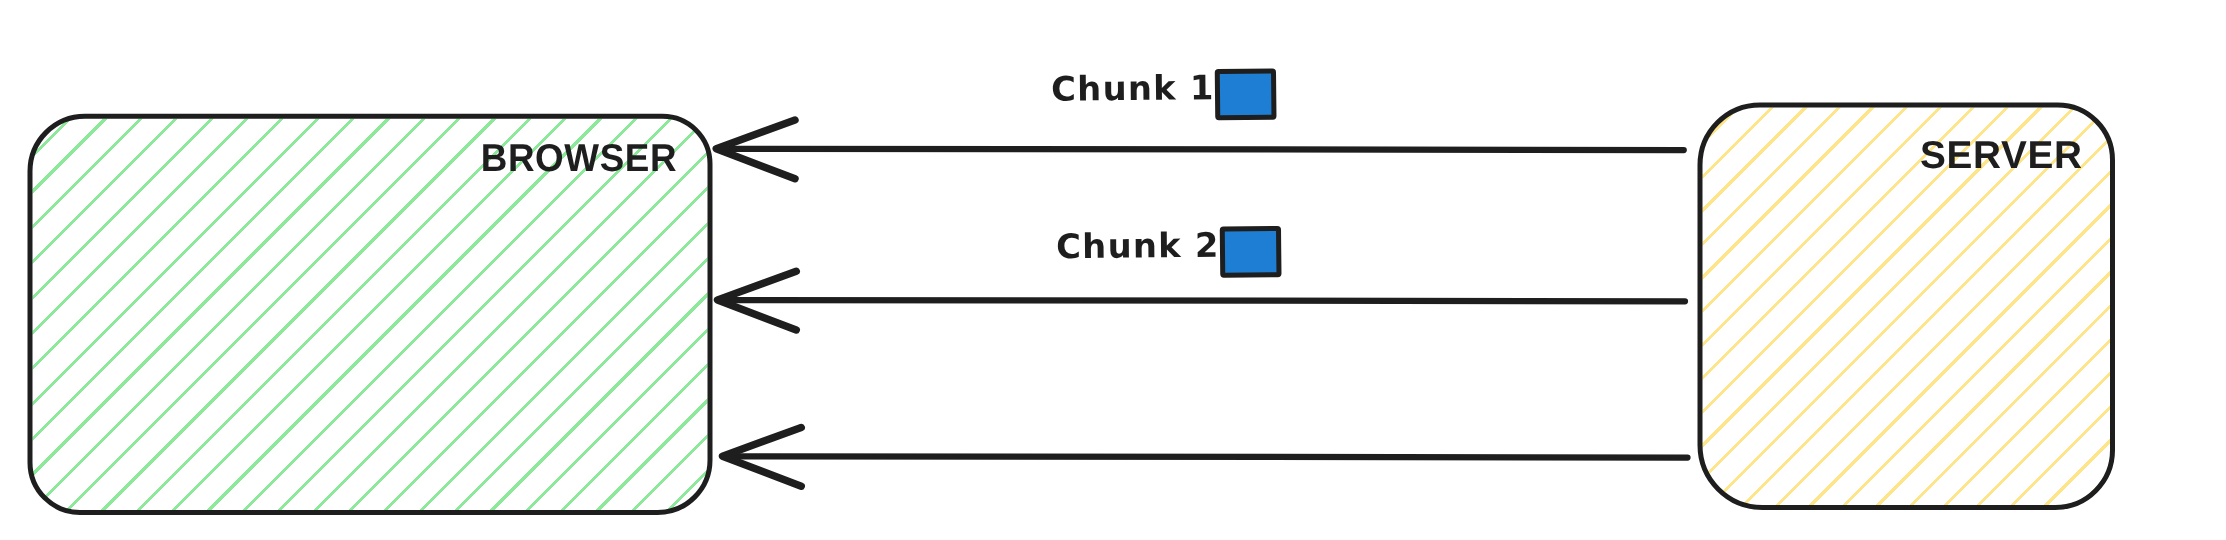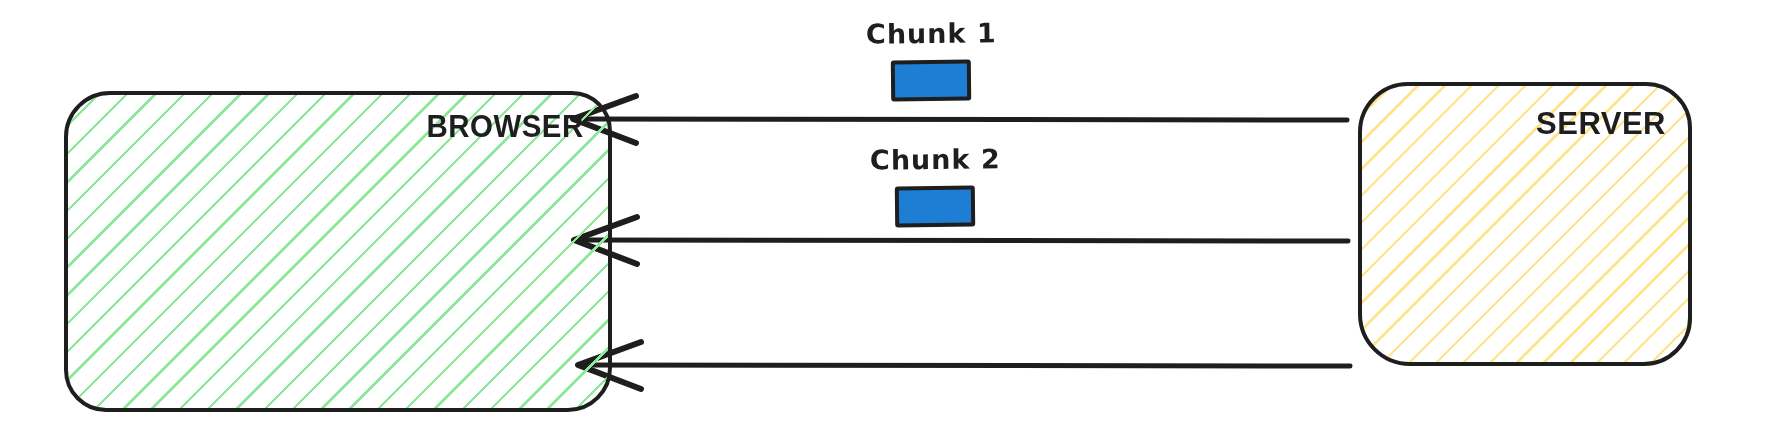--- a/index.html
+++ b/index.html
@@ -27,27 +27,26 @@
     left: 22px;
     top: 91px;
     width: 548px;
     height: 321px;
     border-radius: 46px 40px 44px 42px;
     background-image: repeating-linear-gradient(
       135deg,
       #8ce99a 0px, #8ce99a 2.4px,
       transparent 2.4px, transparent 20px
     );
-    margin-left: 42px;
   }
   .node-server {
     left: 1358px;
     top: 82px;
     width: 334px;
-    height: 284px;
+    height: 326px;
     border-radius: 50px 46px 48px 52px;
     background-image: repeating-linear-gradient(
       135deg,
       #ffe58a 0px, #ffe58a 2.4px,
       transparent 2.4px, transparent 19px
     );
   }
   .node-label {
     position: absolute;
     top: 0;
@@ -59,22 +58,23 @@
     background: #ffffff00;
   }
   .node-browser .node-label { padding: 14px 26px; transform: scaleX(0.95); transform-origin: right top; }
   .node-server  .node-label { padding: 20px 22px; }
 
   
   .chunk {
     position: absolute;
     width: 180px;
     display: flex;
-    flex-direction: column;
+    flex-direction: row;
     align-items: center;
+    margin-top: 31px;
   }
   .chunk-1 { left: 841px; top: 16px;  }
   .chunk-2 { left: 845px; top: 142px; }
   .chunk-3 { left: 846px; top: 267px; }
   .chunk-label {
     font-family: "DejaVu Sans", sans-serif;
     font-size: 27px;
     font-weight: 700;
     line-height: 36px;
     letter-spacing: 1px;

